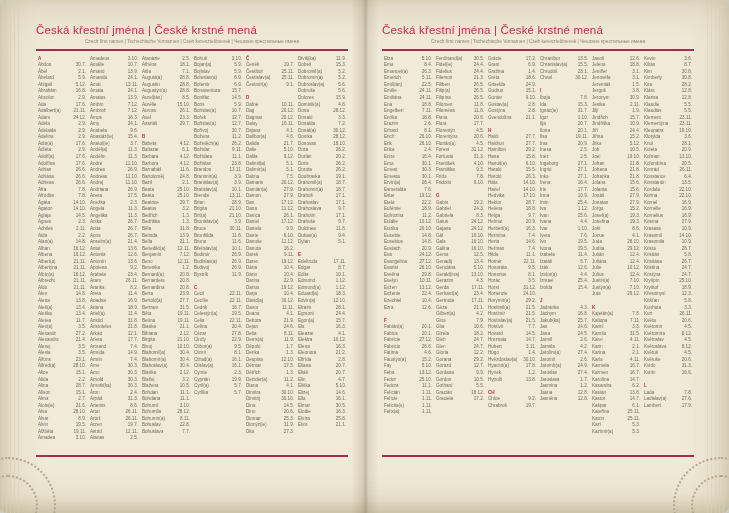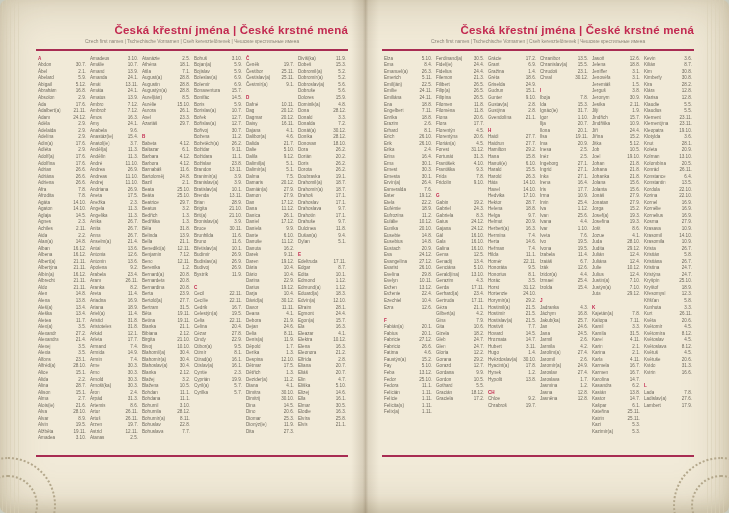--- a/index.html
+++ b/index.html
@@ -15,21 +15,21 @@
         box-shadow:inset 0 0 46px rgba(110,92,52,.28), inset 0 -6px 14px rgba(110,92,52,.18);}
   .edge{position:absolute;top:0;bottom:0;width:20px;opacity:.55;
         background:repeating-linear-gradient(90deg,#d8cfb6 0 1px,rgba(0,0,0,0) 1px 4px);}
   .edge.left{left:2px;}
   .edge.right{right:2px;}
   .gutter{position:absolute;top:0;bottom:0;left:351px;width:28px;
         background:linear-gradient(90deg,rgba(90,70,40,0) 0%,rgba(90,70,40,.16) 42%,rgba(90,70,40,.30) 52%,rgba(90,70,40,.12) 62%,rgba(90,70,40,0) 100%);}
   .page{position:absolute;top:4px;height:505px;width:332px;padding:20px 10px 0 10px;}
   .page.left{left:26px;}
   .page.right{left:372px;}
-  .page-title{color:var(--accent);font-size:11.5px;font-weight:bold;text-align:right;letter-spacing:.2px;}
+  .page-title{color:var(--accent);font-size:11.5px;font-weight:normal;text-align:left;letter-spacing:.2px;}
   .page-subtitle-wrap{position:relative;height:8px;margin-top:2px;overflow:visible;}
   .page-subtitle{position:absolute;left:50%;top:0;width:200%;transform:translateX(-50%) scale(.5);transform-origin:50% 0;
         color:#8b8578;font-size:9.6px;text-align:center;white-space:nowrap;}
   .rule{border-top:2px solid var(--rule);margin-top:3px;}
   .rule.bottom{margin-top:2px;}
   .columns{display:flex;gap:4px;height:398px;margin-top:4px;padding:0 2px;}
   .col{flex:1 1 0;overflow:hidden;}
   .col-inner{transform:scale(.5);transform-origin:0 0;width:200%;}
   .row{display:flex;justify-content:space-between;align-items:baseline;
        font-size:9.2px;line-height:13.1px;color:var(--ink);white-space:nowrap;}

